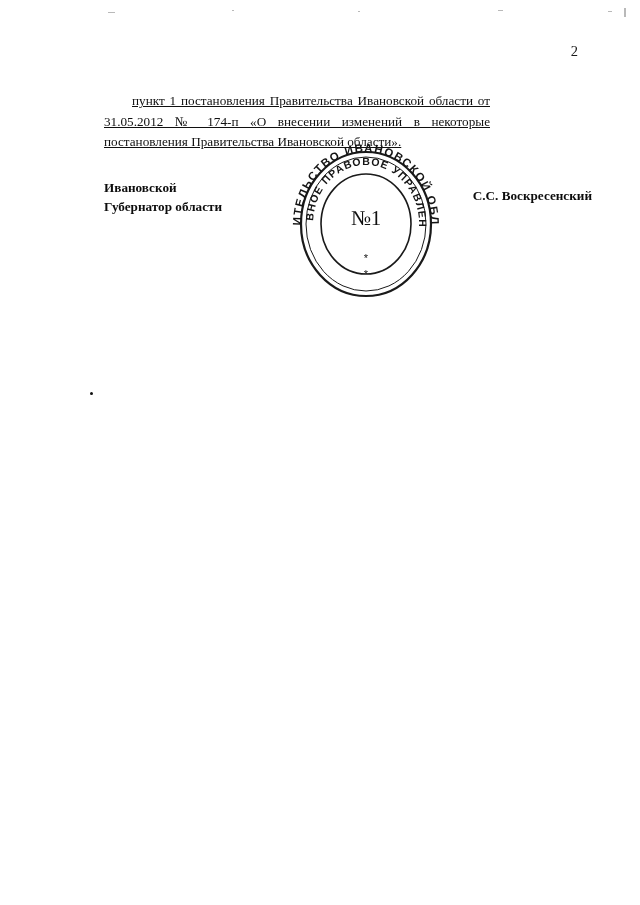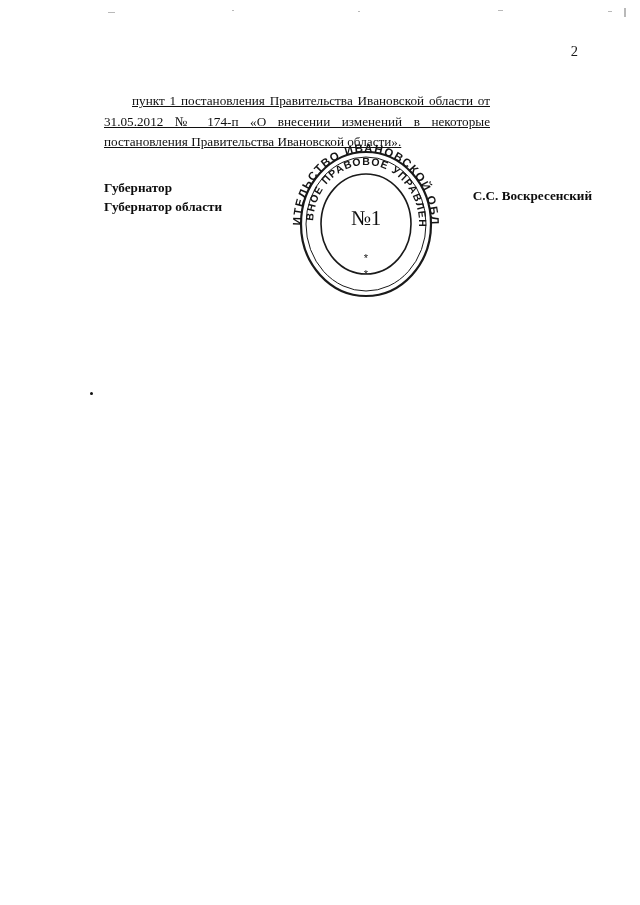--- a/index.html
+++ b/index.html
@@ -125,21 +125,21 @@
   <div class="scan-speck" style="left:358px; top:11px; width:2px; height:1px;"></div>
   <div class="scan-speck" style="left:498px; top:10px; width:5px; height:1px;"></div>
   <div class="scan-speck" style="left:608px; top:11px; width:4px; height:1px;"></div>
   <div class="scan-speck" style="left:624px; top:8px; width:2px; height:9px;"></div>
 
   <div class="page-number">2</div>
 
   <p class="body-text"><span class="indent"></span><span>пункт 1 постановления Правительства Ивановской области от 31.05.2012 № 174-п «О внесении изменений в некоторые постановления Правительства Ивановской области».</span></p>
 
   <div class="signature-block">
-    <div>Губернатор</div>
+    <div>Ивановской</div>
     <div>Губернатор области</div>
   </div>
 
   <div class="signatory">С.С. Воскресенский</div>
 
   <div class="stamp">
     <svg viewBox="0 0 166 160" xmlns="http://www.w3.org/2000/svg">
       <defs>
         <path id="outerArc" d="M 18,80 A 65,72 0 1 1 148,80" fill="none"></path>
         <path id="innerArc" d="M 30,80 A 53,59 0 1 1 136,80" fill="none"></path>

